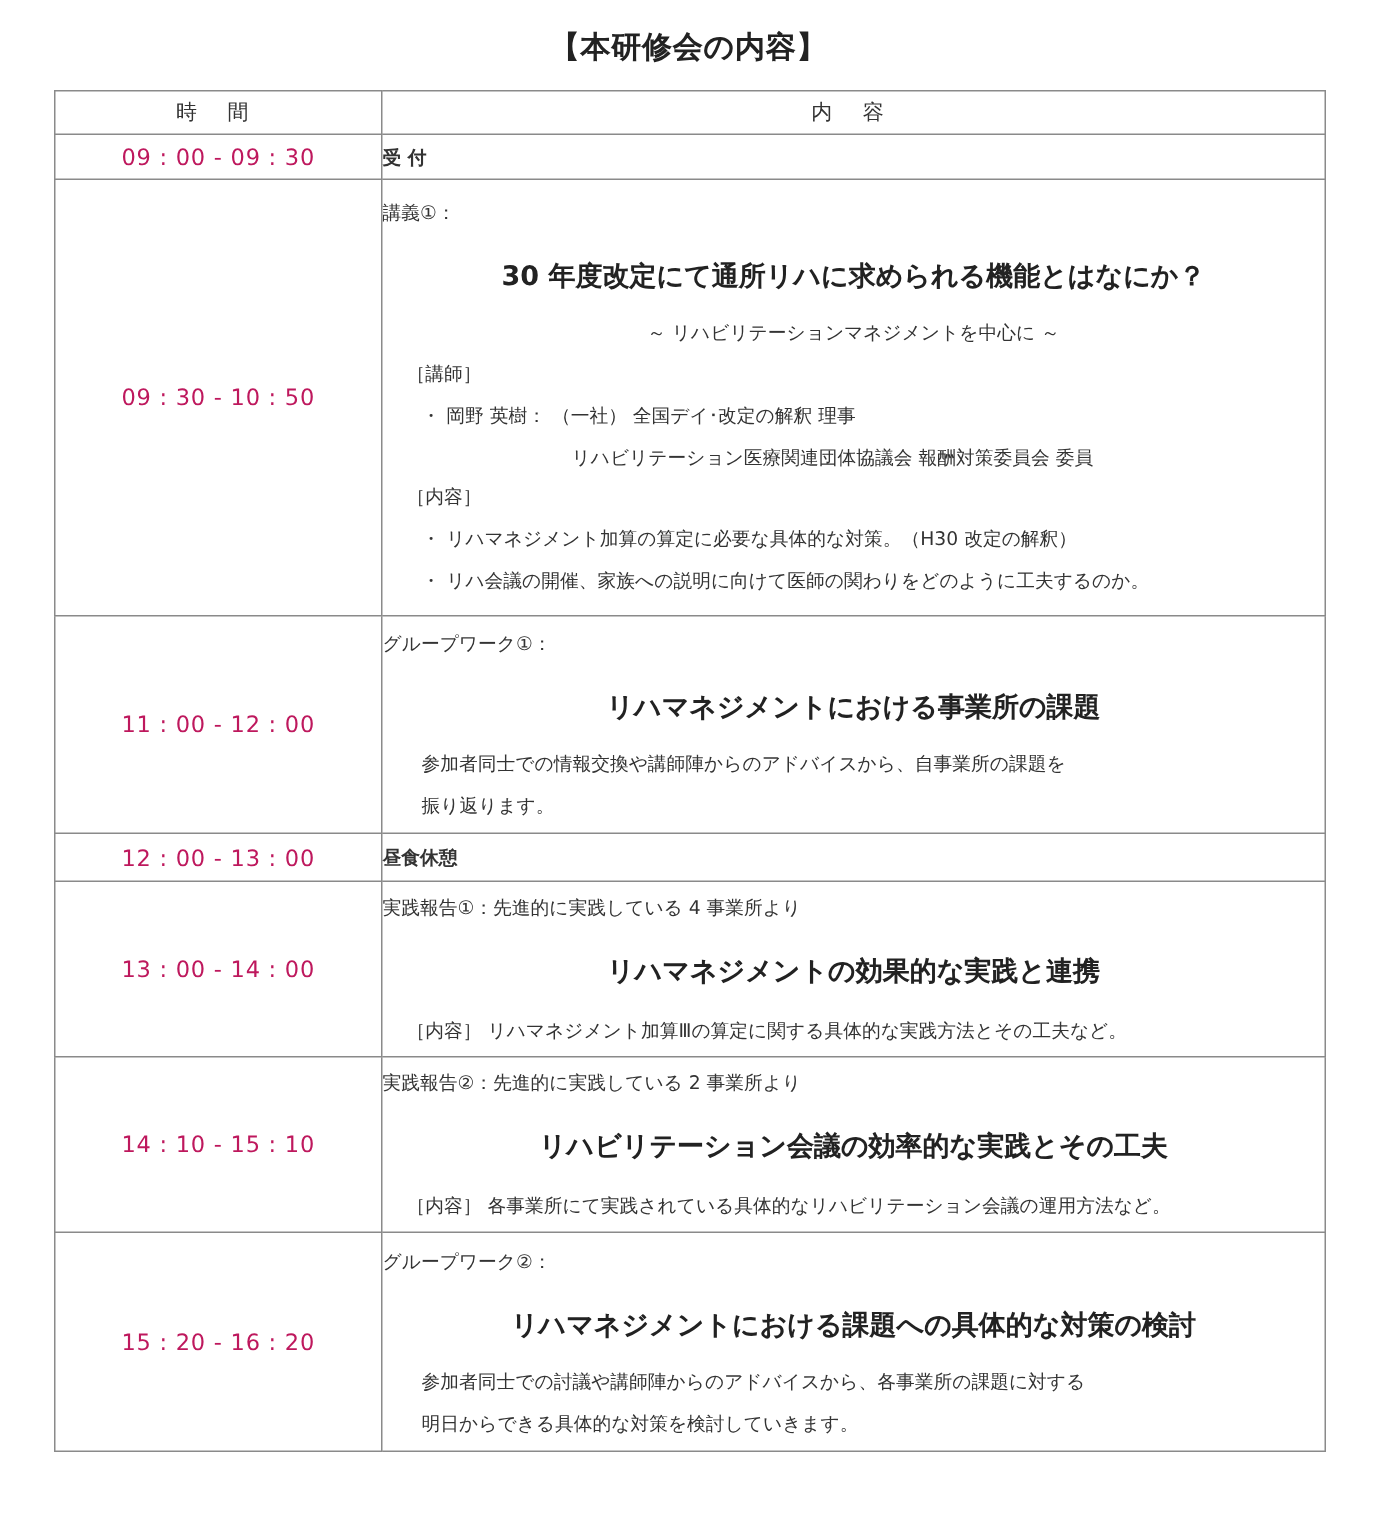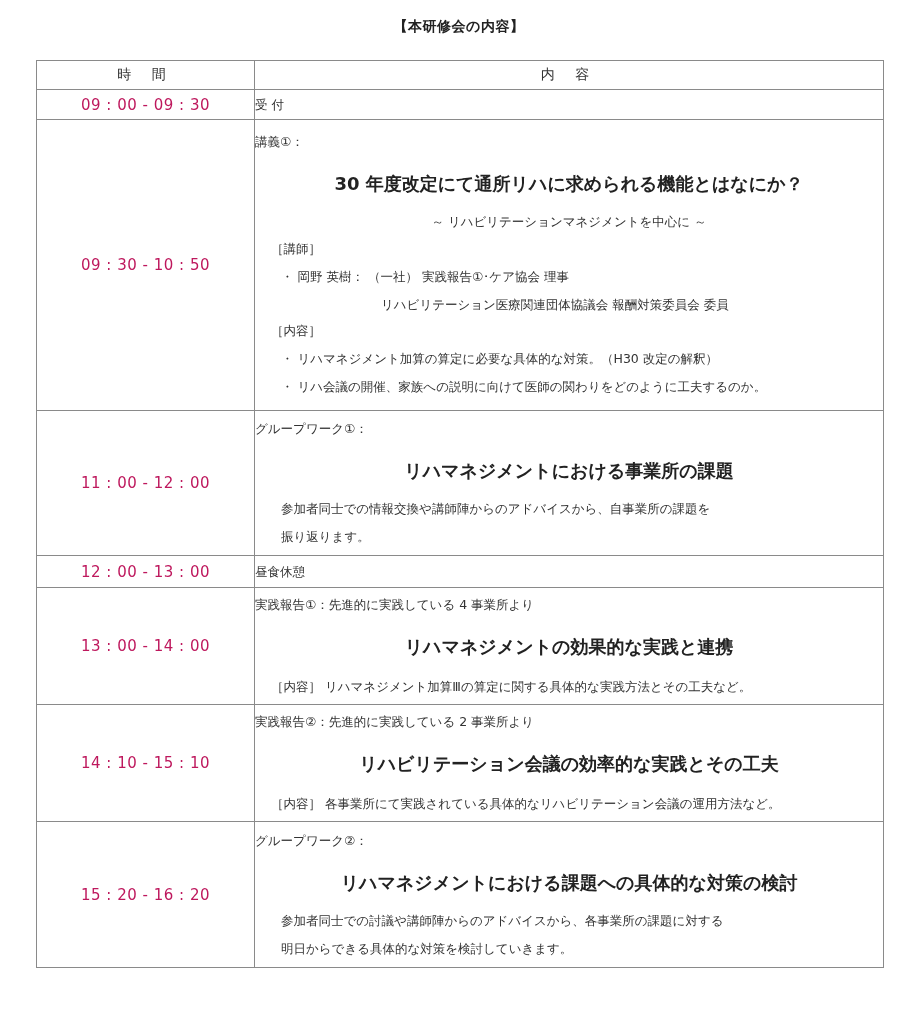--- a/index.html
+++ b/index.html
@@ -3,36 +3,36 @@
 <meta charset="utf-8">
 <style>
   html, body { margin: 0; padding: 0; background: #ffffff; }
   body {
     width: 918px; height: 1024px; position: relative; overflow: hidden;
     font-family: "DejaVu Sans", "Liberation Sans", sans-serif;
     color: #2a2a2a;
   }
   .doc-title {
     position: absolute; top: 18px; left: 0; width: 918px;
-    text-align: center; font-size: 14px; font-weight: bold; color: #222;
+    text-align: center; font-size: 20px; font-weight: bold; color: #222;
     letter-spacing: 0.5px;
   }
   table.schedule {
     position: absolute; top: 60px; left: 36px; width: 847px;
     border-collapse: collapse; table-layout: fixed;
   }
   table.schedule td, table.schedule th {
     border: 1.5px solid #8a8a8a; padding: 0; vertical-align: middle;
   }
   col.c-time { width: 218px; }
   col.c-content { width: 629px; }
   th { font-weight: normal; font-size: 14px; letter-spacing: 8px; color: #333; height: 28px; }
   td.time { text-align: center; font-size: 15px; color: #be185d; letter-spacing: 0.5px; }
   td.content { padding: 0 0 0 6px; font-size: 12.5px; color: #333; }
-  .simple { height: 29px; line-height: 29px; }
+  .simple { height: 29px; line-height: 29px; font-weight: bold; }
   .label { padding-top: 6px; height: 16px; line-height: 16px; }
   .headline { text-align: center; font-size: 18px; font-weight: bold; color: #222; }
   .sub { text-align: center; font-size: 12.5px; }
   .line { line-height: 16px; }
   .indent1 { padding-left: 16px; }
   .indent2 { padding-left: 26px; }
   .indent3 { padding-left: 126px; }
 </style>
 </head>
 <body>
@@ -55,21 +55,21 @@
     <td class="content simple">受 付</td>
   </tr>
 
   <tr style="height:291px">
     <td class="time">09 : 30 - 10 : 50</td>
     <td class="content">
       <div class="label">講義①：</div>
       <div class="headline" style="margin-top:22px">30 年度改定にて通所リハに求められる機能とはなにか？</div>
       <div class="sub" style="margin-top:18px">～ リハビリテーションマネジメントを中心に ～</div>
       <div class="line indent1" style="margin-top:10px">［講師］</div>
-      <div class="line indent2" style="margin-top:12px">・ 岡野 英樹： （一社） 実践報告①･ケア協会 理事</div>
+      <div class="line indent2" style="margin-top:12px">・ 岡野 英樹： （一社） 全国デイ･改定の解釈 理事</div>
       <div class="line indent3" style="margin-top:12px">リハビリテーション医療関連団体協議会 報酬対策委員会 委員</div>
       <div class="line indent1" style="margin-top:10px">［内容］</div>
       <div class="line indent2" style="margin-top:12px">・ リハマネジメント加算の算定に必要な具体的な対策。（H30 改定の解釈）</div>
       <div class="line indent2" style="margin-top:12px; margin-bottom:8px">・ リハ会議の開催、家族への説明に向けて医師の関わりをどのように工夫するのか。</div>
     </td>
   </tr>
 
   <tr style="height:145px">
     <td class="time">11 : 00 - 12 : 00</td>
     <td class="content">

